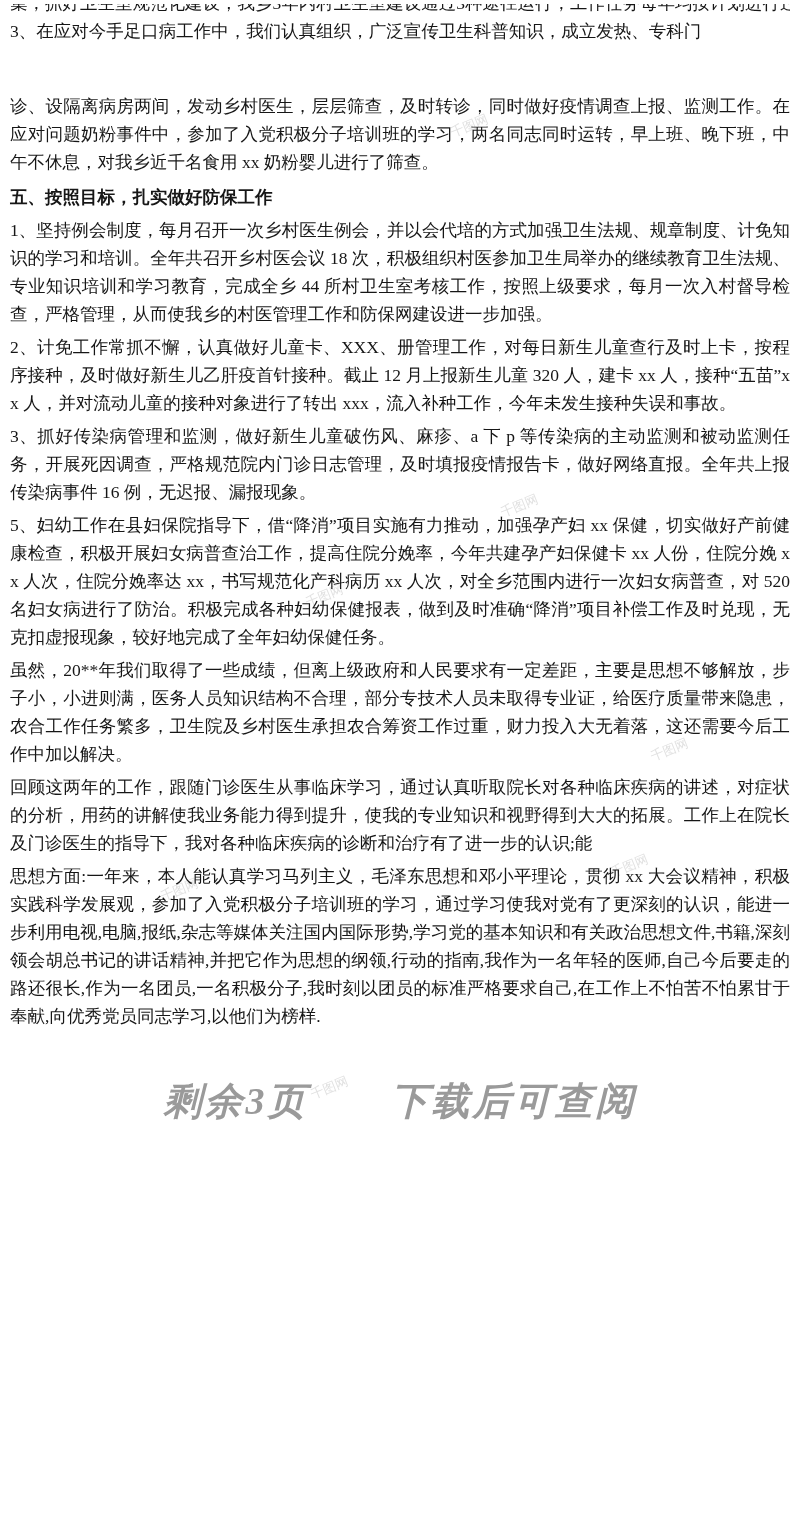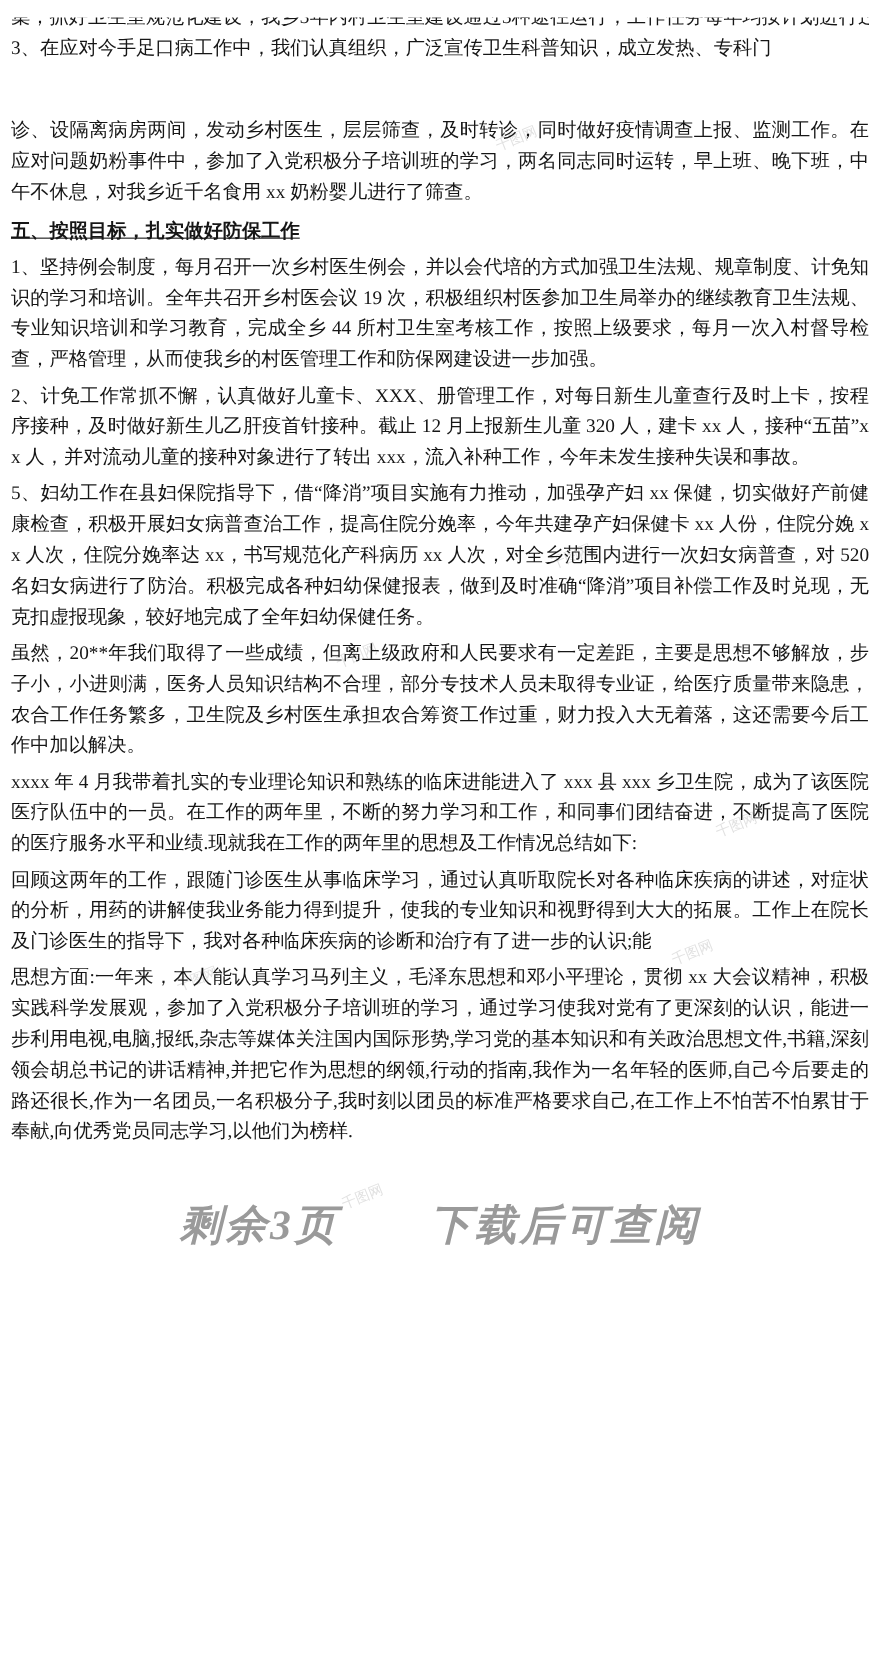--- a/index.html
+++ b/index.html
@@ -8,34 +8,33 @@
     width: 800px;
     height: 1520px;
     background: #ffffff;
     color: #161616;
     font-family: "Liberation Serif", "DejaVu Serif", serif;
     position: relative;
     overflow: hidden;
   }
   .page {
     position: relative;
-    padding: 16px 10px;
+    padding: 4px 10px;
     z-index: 2;
   }
   .block {
     font-size: 17.5px;
     line-height: 28px;
     text-align: justify;
     word-break: break-all;
     margin: 0 0 5px 0;
   }
   .heading {
     font-weight: bold;
     margin: 7px 0 5px 0;
-    text-decoration: underline;
   }
   .clipped {
     height: 13px;
     overflow: hidden;
     margin: 0;
   }
   .clipped-inner {
     margin-top: -15px;
     font-size: 17.5px;
     line-height: 28px;
@@ -84,22 +83,22 @@
 
 <div class="page">
   <div>
       <div class="block clipped">
         <div class="clipped-inner">集，抓好卫生室规范化建设，我乡3年内村卫生室建设通过3种途径运行，工作任务每年均按计划进行过渡</div>
       </div>
       <div class="block para">3、在应对今手足口病工作中，我们认真组织，广泛宣传卫生科普知识，成立发热、专科门</div>
       <div class="block spacer"></div>
       <div class="block para">诊、设隔离病房两间，发动乡村医生，层层筛查，及时转诊，同时做好疫情调查上报、监测工作。在应对问题奶粉事件中，参加了入党积极分子培训班的学习，两名同志同时运转，早上班、晚下班，中午不休息，对我乡近千名食用 xx 奶粉婴儿进行了筛查。</div>
       <div class="block heading">五、按照目标，扎实做好防保工作</div>
-      <div class="block para">1、坚持例会制度，每月召开一次乡村医生例会，并以会代培的方式加强卫生法规、规章制度、计免知识的学习和培训。全年共召开乡村医会议 19 次，积极组织村医参加卫生局举办的继续教育卫生法规、专业知识培训和学习教育，完成全乡 44 所村卫生室考核工作，按照上级要求，每月一次入村督导检查，严格管理，从而使我乡的村医管理工作和防保网建设进一步加强。</div>
+      <div class="block para">1、坚持例会制度，每月召开一次乡村医生例会，并以会代培的方式加强卫生法规、规章制度、计免知识的学习和培训。全年共召开乡村医会议 18 次，积极组织村医参加卫生局举办的继续教育卫生法规、专业知识培训和学习教育，完成全乡 44 所村卫生室考核工作，按照上级要求，每月一次入村督导检查，严格管理，从而使我乡的村医管理工作和防保网建设进一步加强。</div>
       <div class="block para">2、计免工作常抓不懈，认真做好儿童卡、XXX、册管理工作，对每日新生儿童查行及时上卡，按程序接种，及时做好新生儿乙肝疫首针接种。截止 12 月上报新生儿童 320 人，建卡 xx 人，接种“五苗”xx 人，并对流动儿童的接种对象进行了转出 xxx，流入补种工作，今年未发生接种失误和事故。</div>
+      <div class="block para">3、抓好传染病管理和监测，做好新生儿童破伤风、麻疹、a 下 p 等传染病的主动监测和被动监测任务，开展死因调查，严格规范院内门诊日志管理，及时填报疫情报告卡，做好网络直报。全年共上报传染病事件 16 例，无迟报、漏报现象。</div>
       <div class="block para">5、妇幼工作在县妇保院指导下，借“降消”项目实施有力推动，加强孕产妇 xx 保健，切实做好产前健康检查，积极开展妇女病普查治工作，提高住院分娩率，今年共建孕产妇保健卡 xx 人份，住院分娩 xx 人次，住院分娩率达 xx，书写规范化产科病历 xx 人次，对全乡范围内进行一次妇女病普查，对 520 名妇女病进行了防治。积极完成各种妇幼保健报表，做到及时准确“降消”项目补偿工作及时兑现，无克扣虚报现象，较好地完成了全年妇幼保健任务。</div>
       <div class="block para">虽然，20**年我们取得了一些成绩，但离上级政府和人民要求有一定差距，主要是思想不够解放，步子小，小进则满，医务人员知识结构不合理，部分专技术人员未取得专业证，给医疗质量带来隐患，农合工作任务繁多，卫生院及乡村医生承担农合筹资工作过重，财力投入大无着落，这还需要今后工作中加以解决。</div>
-      <div class="block para">xxxx 年 4 月我带着扎实的专业理论知识和熟练的临床进能进入了 xxx 县 xxx 乡卫生院，成为了该医院医疗队伍中的一员。在工作的两年里，不断的努力学习和工作，和同事们团结奋进，不断提高了医院的医疗服务水平和业绩.现就我在工作的两年里的思想及工作情况总结如下:</div>
       <div class="block para">回顾这两年的工作，跟随门诊医生从事临床学习，通过认真听取院长对各种临床疾病的讲述，对症状的分析，用药的讲解使我业务能力得到提升，使我的专业知识和视野得到大大的拓展。工作上在院长及门诊医生的指导下，我对各种临床疾病的诊断和治疗有了进一步的认识;能</div>
       <div class="block para">思想方面:一年来，本人能认真学习马列主义，毛泽东思想和邓小平理论，贯彻 xx 大会议精神，积极实践科学发展观，参加了入党积极分子培训班的学习，通过学习使我对党有了更深刻的认识，能进一步利用电视,电脑,报纸,杂志等媒体关注国内国际形势,学习党的基本知识和有关政治思想文件,书籍,深刻领会胡总书记的讲话精神,并把它作为思想的纲领,行动的指南,我作为一名年轻的医师,自己今后要走的路还很长,作为一名团员,一名积极分子,我时刻以团员的标准严格要求自己,在工作上不怕苦不怕累甘于奉献,向优秀党员同志学习,以他们为榜样.</div>
     </div>
   <div class="footer">剩余3页　　下载后可查阅</div>
 </div>
 
 </body></html>

